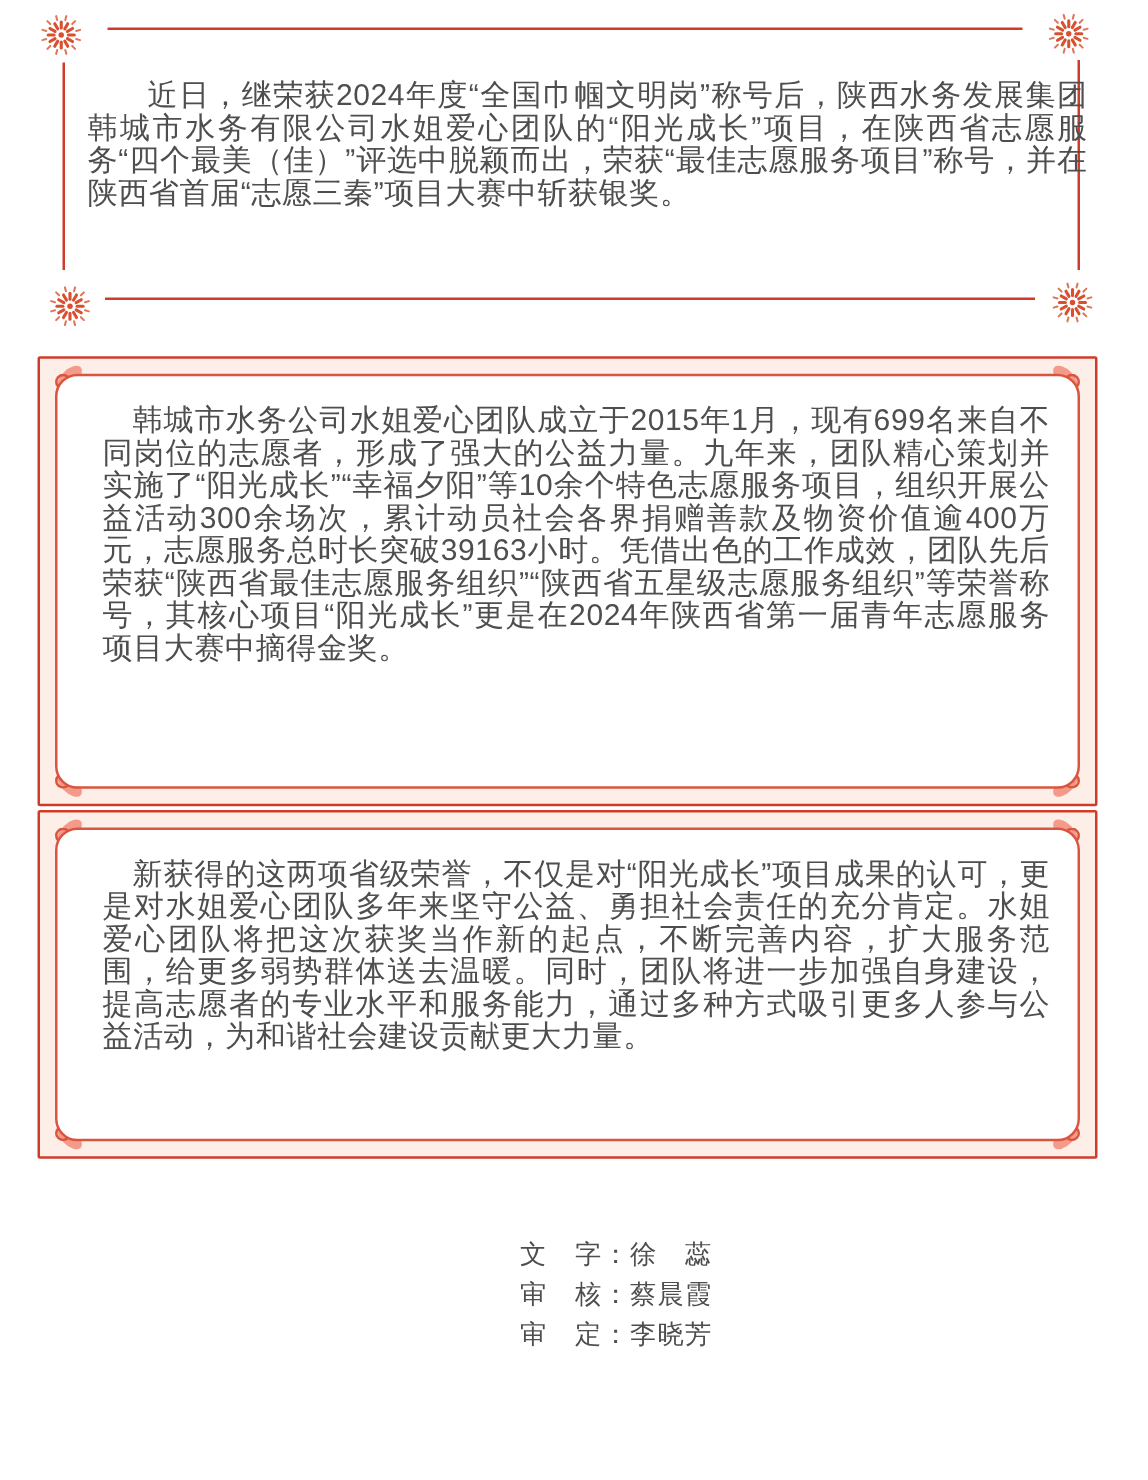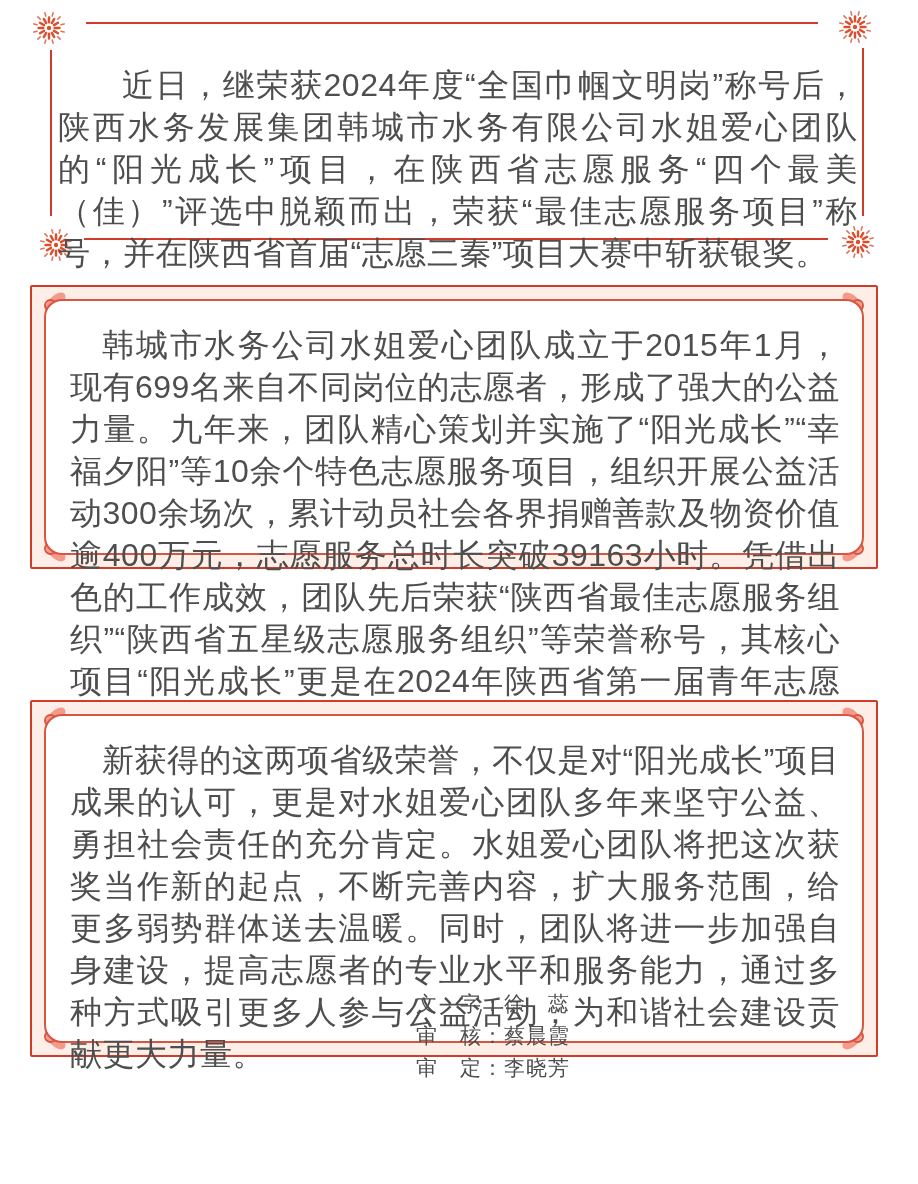--- a/index.html
+++ b/index.html
@@ -20,37 +20,37 @@
   .rule-bottom{left:84px;top:238px;width:744px;height:2px;}
   .rule-left{left:50px;top:50px;width:2px;height:166px;}
   .rule-right{left:862px;top:48px;width:2px;height:168px;}
   .flower{position:absolute;width:38px;height:38px;}
   .flower-tl{left:30px;top:9px;}
   .flower-tr{left:836px;top:8px;}
   .flower-bl{left:37px;top:226px;}
   .flower-br{left:839px;top:223px;}
 
   .para{
-    font-size:32px;line-height:42px;color:var(--ink);
-    text-align:justify;letter-spacing:0.5px;
+    font-size:24px;line-height:26px;color:var(--ink);
+    text-align:justify;letter-spacing:0.5px;margin-left:12px;
   }
   .intro-text{
     position:absolute;left:58px;top:64px;width:800px;
     text-indent:2em;
   }
 
   
   .card{
     position:absolute;left:30px;width:848px;
     background:var(--card-fill);
     border:2px solid var(--red);
     border-radius:2px;
   }
-  .card-1{top:285px;height:284px;}
-  .card-2{top:700px;height:357px;}
+  .card-1{top:285px;height:360px;}
+  .card-2{top:648px;height:279px;}
   .card-inner{
     position:absolute;inset:12px;
     background:#fff;border:2px solid #d95540;border-radius:18px;
   }
   .card-text{padding:23px 22px 0 24px;text-indent:1em;}
   .petal{
     position:absolute;width:25px;height:13px;background:var(--petal);
     border-radius:50%;
   }
   .petal-tl{left:11px;top:9px;transform:rotate(-45deg);}

